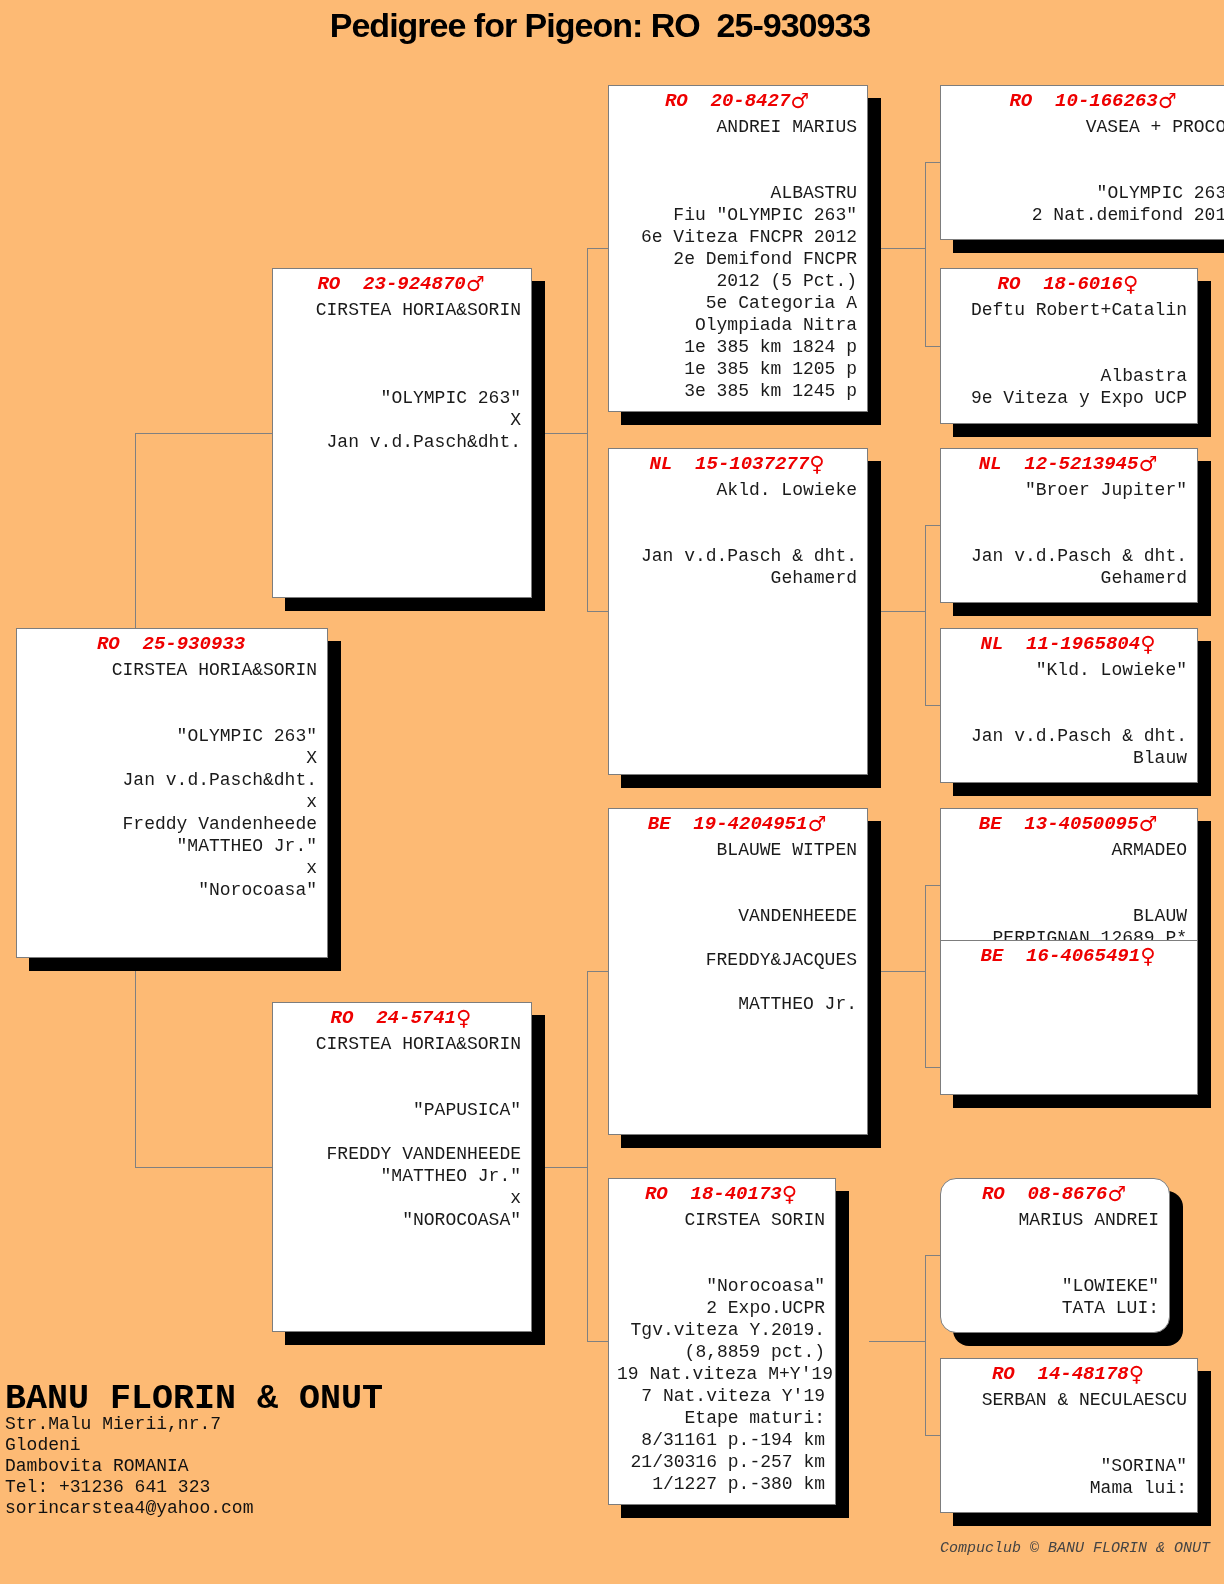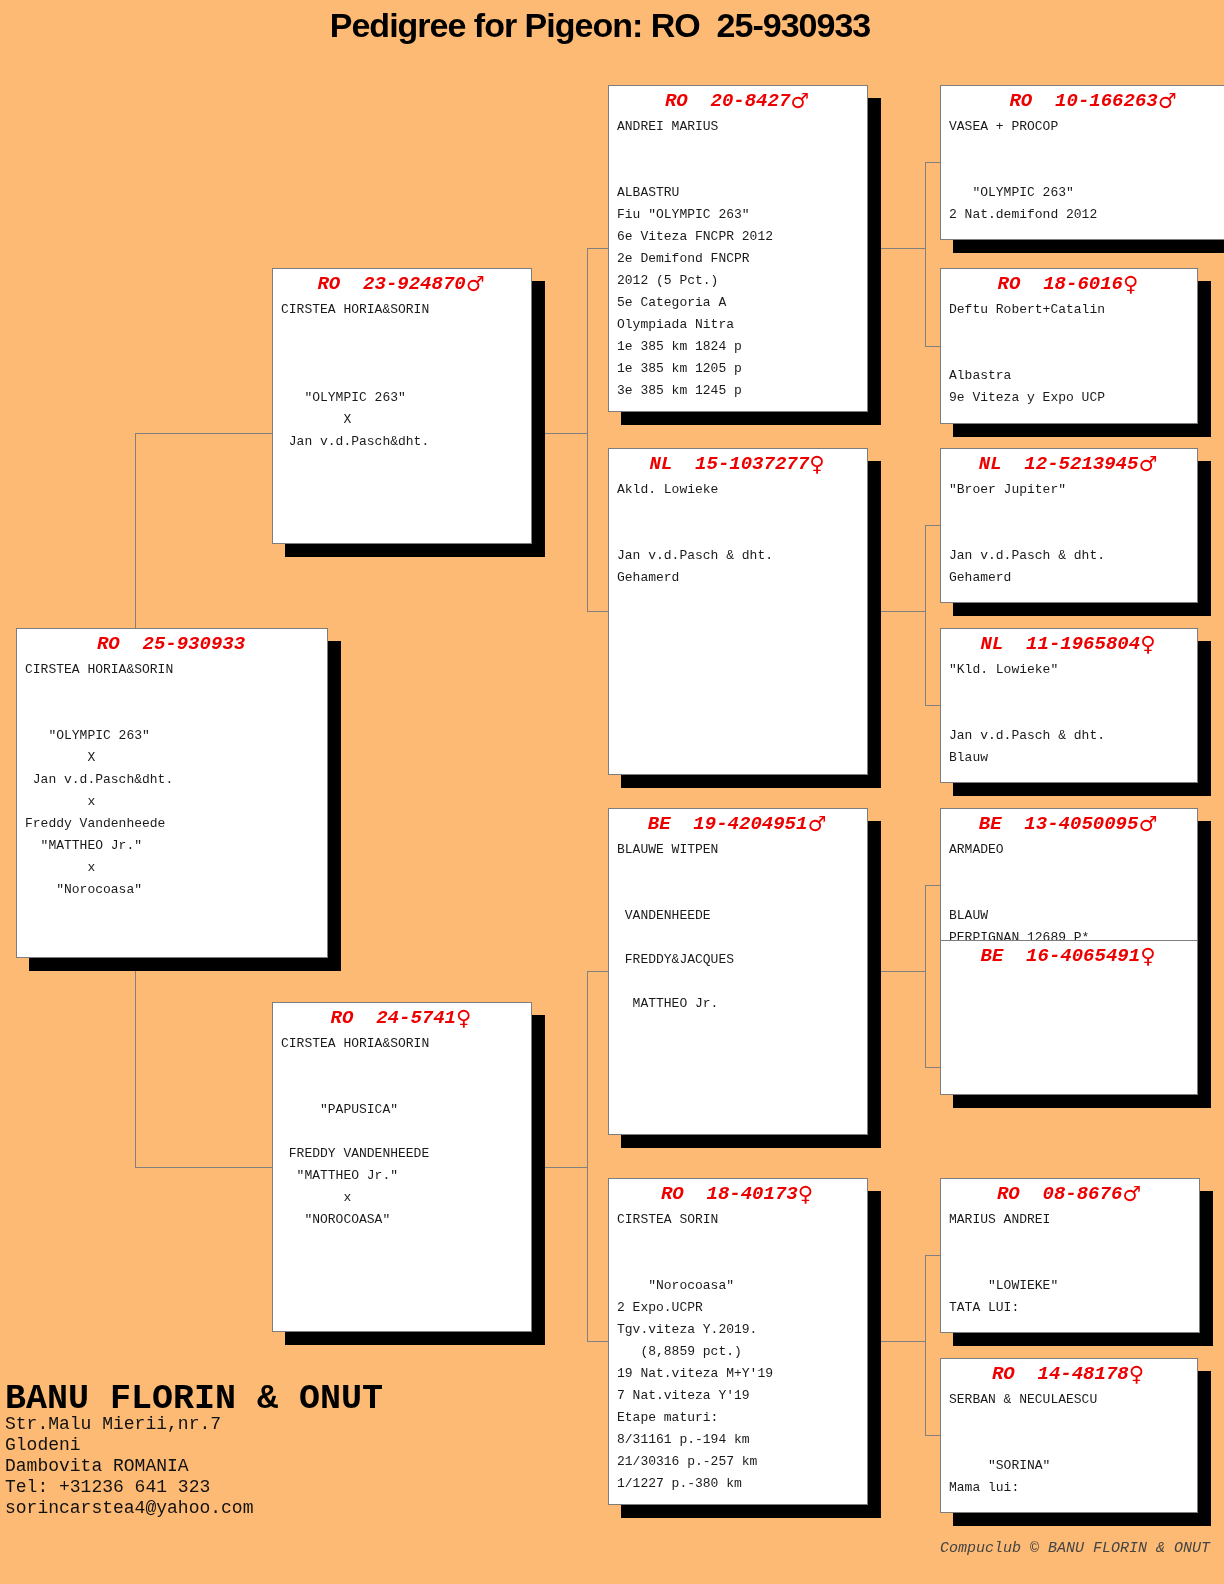--- a/index.html
+++ b/index.html
@@ -14,21 +14,21 @@
   
   .box{position:absolute;background:#fff;border:1px solid #7d7d7d;box-sizing:border-box;
        box-shadow:13px 13px 0 #000;z-index:2;}
   .box-head{display:flex;justify-content:center;align-items:flex-start;
             padding:4px 10px 0 8px;height:22px;}
   .ring{font-family:"Liberation Mono",monospace;font-weight:bold;font-style:italic;
         font-size:19px;color:#ee0000;white-space:pre;line-height:22px;}
   .sex{font-family:"DejaVu Sans",sans-serif;font-size:21px;color:#ee0000;
        line-height:22px;font-weight:bold;}
   .box-body{padding:4px 10px 0 8px;font-family:"Liberation Mono",monospace;
-            font-size:13px;line-height:22px;color:#1a1a1a;white-space:pre;}
+            font-size:18px;line-height:22px;color:#1a1a1a;white-space:pre;text-align:right;}
   .g4 .box-body{line-height:22px;}
   
   .breeder{position:absolute;left:5px;top:1384px;color:#000;}
   .breeder-name{font-family:"Liberation Mono",monospace;font-weight:bold;
                 font-size:35px;line-height:30px;white-space:pre;}
   .breeder-lines{font-family:"Liberation Mono",monospace;font-size:18px;
                  line-height:21px;white-space:pre;color:#111;}
   .footer{position:absolute;right:14px;top:1540px;font-family:"Liberation Mono",monospace;
           font-style:italic;font-size:15px;color:#444;white-space:pre;}
 </style>
@@ -85,21 +85,21 @@
    "OLYMPIC 263"
         X
  Jan v.d.Pasch&amp;dht.
         x
 Freddy Vandenheede
   "MATTHEO Jr."
         x
     "Norocoasa"</div>
   </div>
 
-  <div class="box" style="left:272px;top:268px;width:260px;height:276px;">
+  <div class="box" style="left:272px;top:268px;width:260px;height:330px;">
     <div class="box-head">
       <span class="ring">RO  23-924870</span>
       <span class="sex">♂</span>
     </div>
     <div class="box-body">CIRSTEA HORIA&amp;SORIN
 
 
 
    "OLYMPIC 263"
         X
@@ -162,21 +162,21 @@
     <div class="box-body">BLAUWE WITPEN
 
 
  VANDENHEEDE
 
  FREDDY&amp;JACQUES
 
   MATTHEO Jr.</div>
   </div>
 
-  <div class="box" style="left:608px;top:1178px;width:260px;height:327px;">
+  <div class="box" style="left:608px;top:1178px;width:228px;height:327px;">
     <div class="box-head">
       <span class="ring">RO  18-40173</span>
       <span class="sex">♀</span>
     </div>
     <div class="box-body">CIRSTEA SORIN
 
 
     "Norocoasa"
 2 Expo.UCPR
 Tgv.viteza Y.2019.
@@ -249,21 +249,21 @@
 PERPIGNAN 12689 P*</div>
   </div>
 
   <div class="box g4" style="left:940px;top:940px;width:258px;height:155px;">
     <div class="box-head">
       <span class="ring">BE  16-4065491</span>
       <span class="sex">♀</span>
     </div>
   </div>
 
-  <div class="box g4" style="left:940px;top:1178px;width:260px;height:155px;">
+  <div class="box g4" style="left:940px;top:1178px;width:230px;height:155px;border-radius:16px;">
     <div class="box-head">
       <span class="ring">RO  08-8676</span>
       <span class="sex">♂</span>
     </div>
     <div class="box-body">MARIUS ANDREI
 
 
      "LOWIEKE"
 TATA LUI:</div>
   </div>

